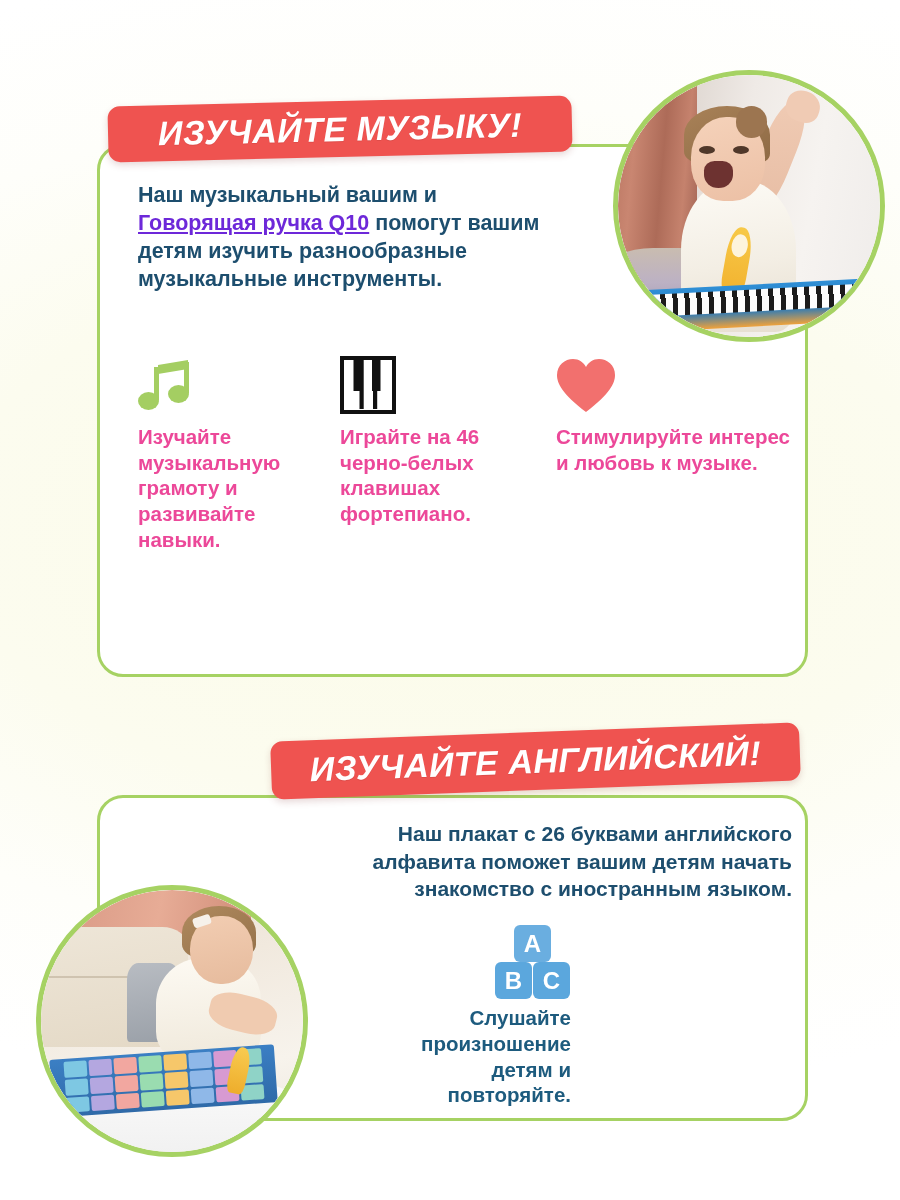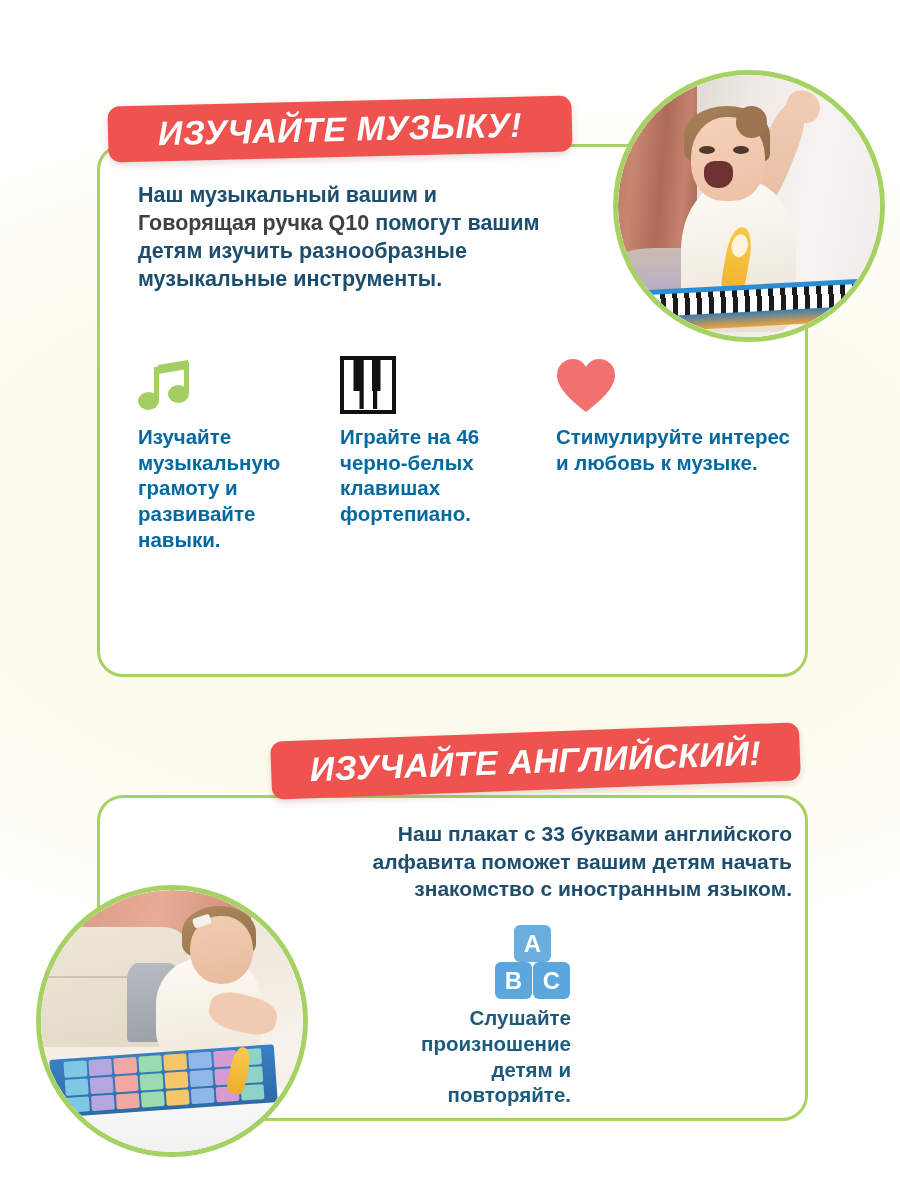--- a/index.html
+++ b/index.html
@@ -275,21 +275,21 @@
     color: #1d4e6e;
     font-size: 21.5px;
     font-weight: bold;
     line-height: 1.30;
   }
   #music-intro {
     left: 138px;
     top: 182px;
     width: 420px;
   }
-  .hl { color: #404040; }
+  .hl { color: #6d28d9; text-decoration: underline; }
 
   #english-intro {
     left: 290px;
     top: 820px;
     width: 502px;
     text-align: right;
     font-size: 21px;
     line-height: 1.32;
   }
 
@@ -302,21 +302,21 @@
   }
   #music-outro {
     left: 139px;
     top: 595px;
     width: 650px;
   }
 
   
   .feat {
     position: absolute;
-    color: #0369a1;
+    color: #ec4899;
     font-size: 20.5px;
     font-weight: bold;
     line-height: 1.25;
   }
   .feat-icon {
     height: 62px;
     display: flex;
     align-items: flex-end;
     margin-bottom: 10px;
   }
@@ -492,21 +492,21 @@
         </div>
         <div class="e-pen2"></div>
       </div>
     </div>
   </div>
 
   <div class="ribbon" id="ribbon-english">
     <span class="ribbon-text">ИЗУЧАЙТЕ АНГЛИЙСКИЙ!</span>
   </div>
 
-  <div class="intro" id="english-intro">Наш плакат с 33 буквами английского алфавита поможет вашим детям начать знакомство с иностранным языком.</div>
+  <div class="intro" id="english-intro">Наш плакат с 26 буквами английского алфавита поможет вашим детям начать знакомство с иностранным языком.</div>
 
   <div class="feat-r" id="feat-abc">
     <div class="feat-icon-c">
       <div class="abc">
         <div class="abc-cube abc-a">A</div>
         <div class="abc-cube abc-b">B</div>
         <div class="abc-cube abc-c">C</div>
       </div>
     </div>
     <span>Слушайте произношение детям и повторяйте.</span>

